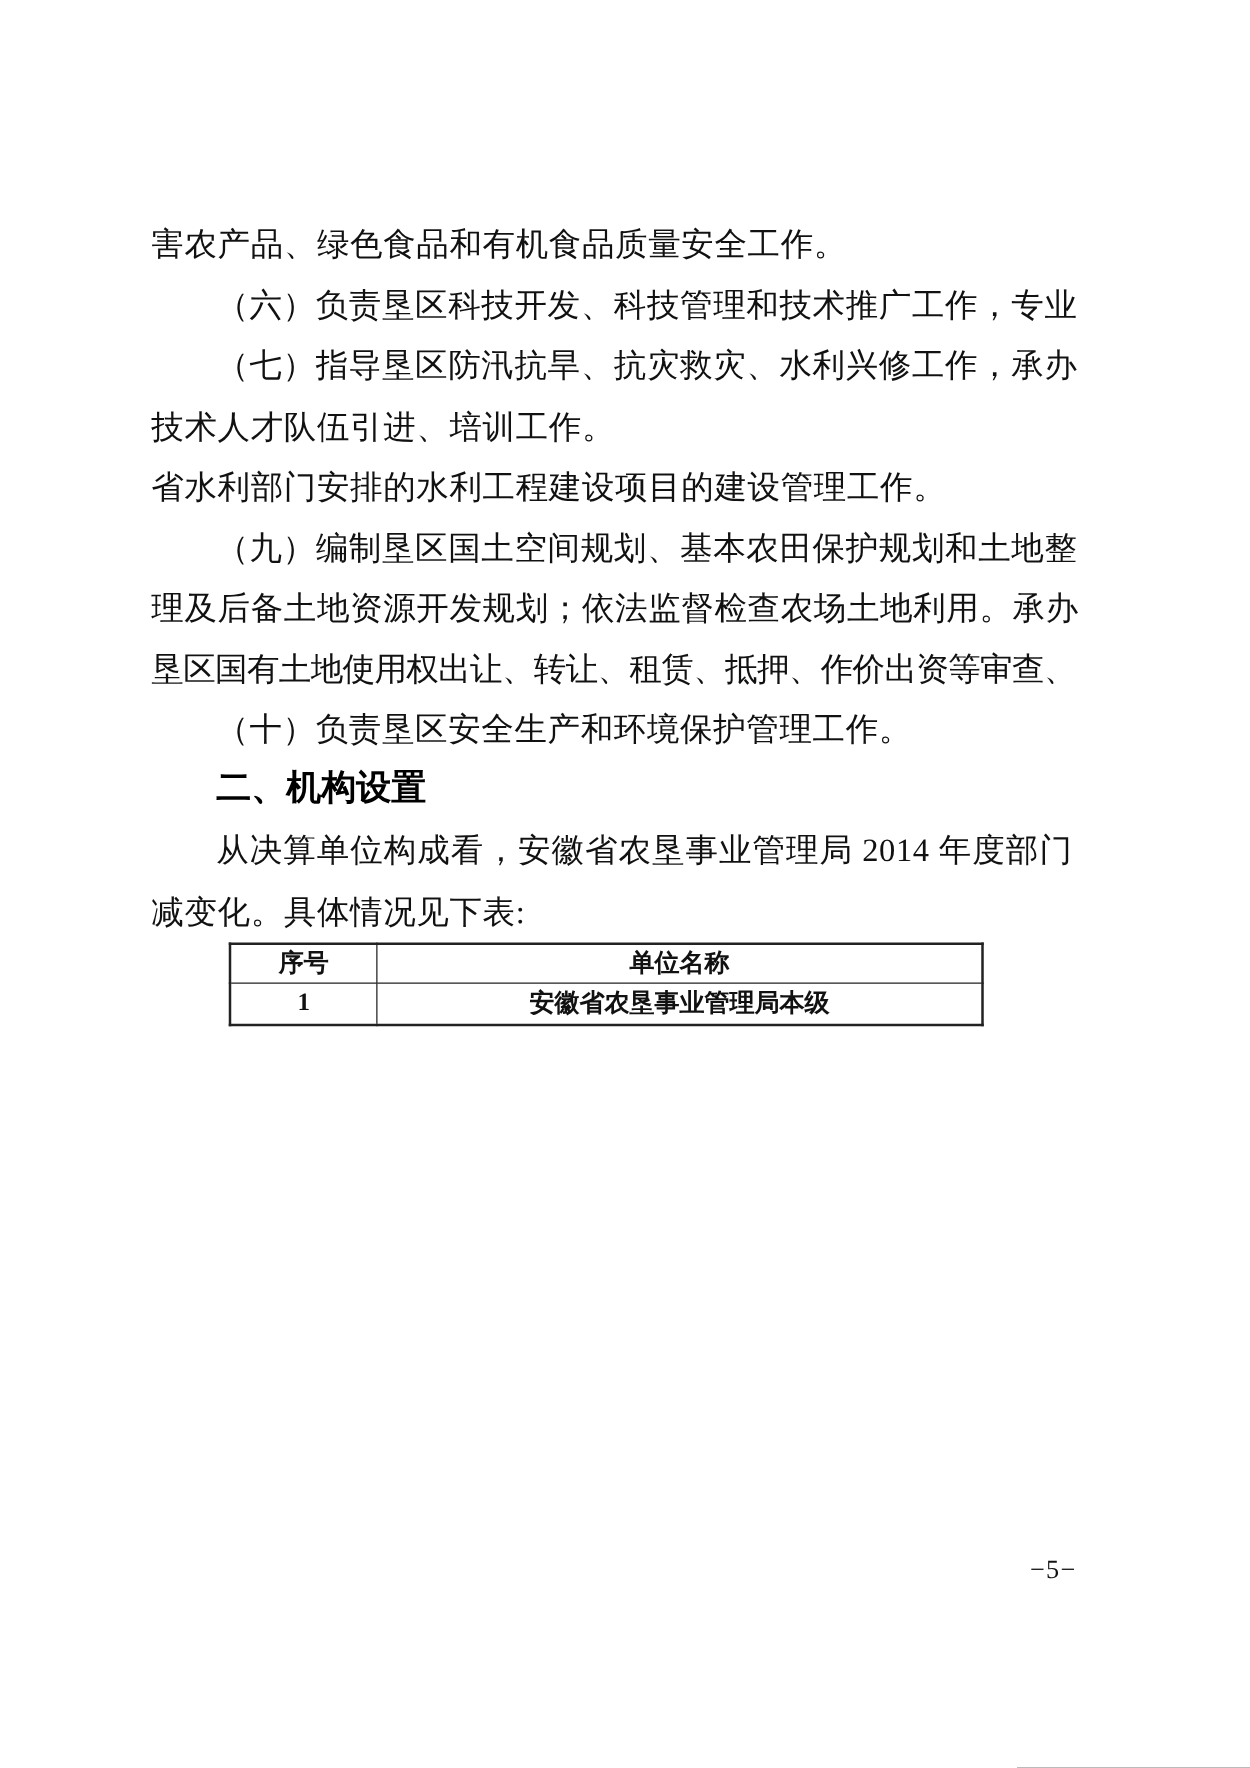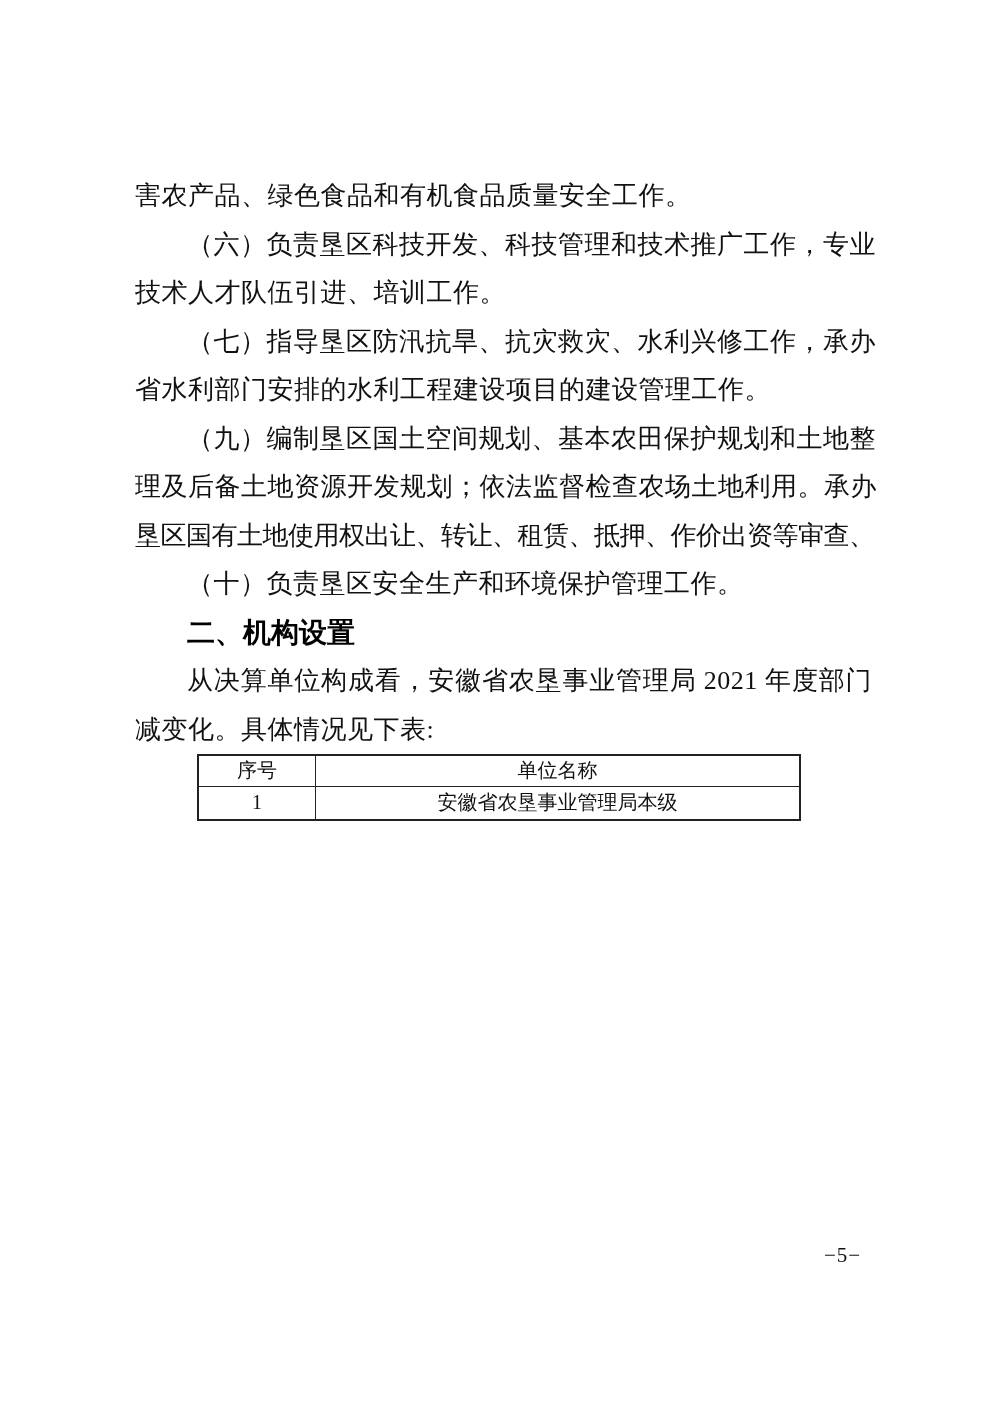--- a/index.html
+++ b/index.html
@@ -8,57 +8,57 @@
     width: 1000px;
     height: 1414px;
     margin: 0 auto;
     background: #ffffff;
     font-family: "Liberation Serif", "DejaVu Serif", serif;
     color: #111111;
     overflow: hidden;
   }
   .content {
     position: absolute;
-    left: 135px;
+    left: 121px;
     top: 172px;
     width: 737px;
   }
   .line {
     font-size: 26px;
     line-height: 48.5px;
     white-space: nowrap;
     letter-spacing: 0.5px;
   }
   .indent { padding-left: 52px; }
   .full {
     text-align: justify;
     text-align-last: justify;
   }
   .tight { letter-spacing: -0.5px; }
   .heading {
     margin: 0;
     padding-left: 52px;
-    font-family: Liberation Serif, serif;
+    font-family: Liberation Mono, monospace;
     font-weight: 700;
     font-size: 28px;
     line-height: 48.5px;
     color: #000000;
     white-space: nowrap;
   }
   table.unit-table {
     border-collapse: collapse;
     margin: 0 0 0 62px;
     table-layout: fixed;
     font-size: 20px;
   }
   table.unit-table th, table.unit-table td {
     border: 1px solid #222222;
     text-align: center;
     vertical-align: middle;
-    font-weight: 400;
+    font-weight: 700;
     padding: 0;
   }
   table.unit-table { border: 2px solid #222222; }
   .col-no   { width: 116px; }
   .col-name { width: 483px; }
   tr.hdr  { height: 31px; }
   tr.data { height: 34px; }
   .footer {
     position: absolute;
     left: 824px;
@@ -69,31 +69,31 @@
   }
 </style>
 </head>
 <body>
 
 <div class="page">
   <div class="content">
 
     <div class="line">害农产品、绿色食品和有机食品质量安全工作。</div>
     <div class="line indent full">（六）负责垦区科技开发、科技管理和技术推广工作，专业</div>
+    <div class="line indent full">（七）指导垦区防汛抗旱、抗灾救灾、水利兴修工作，承办</div>
     <div class="line">技术人才队伍引进、培训工作。</div>
-    <div class="line indent full">（七）指导垦区防汛抗旱、抗灾救灾、水利兴修工作，承办</div>
     <div class="line">省水利部门安排的水利工程建设项目的建设管理工作。</div>
     <div class="line indent full">（九）编制垦区国土空间规划、基本农田保护规划和土地整</div>
     <div class="line full">理及后备土地资源开发规划；依法监督检查农场土地利用。承办</div>
     <div class="line full tight">垦区国有土地使用权出让、转让、租赁、抵押、作价出资等审查、</div>
     <div class="line indent">（十）负责垦区安全生产和环境保护管理工作。</div>
 
     <h2 class="heading">二、机构设置</h2>
 
-    <div class="line indent full">从决算单位构成看，安徽省农垦事业管理局 2021 年度部门</div>
+    <div class="line indent full">从决算单位构成看，安徽省农垦事业管理局 2014 年度部门</div>
     <div class="line">减变化。具体情况见下表:</div>
 
     <table class="unit-table">
       <thead>
         <tr class="hdr">
           <th class="col-no">序号</th>
           <th class="col-name">单位名称</th>
         </tr>
       </thead>
       <tbody>

